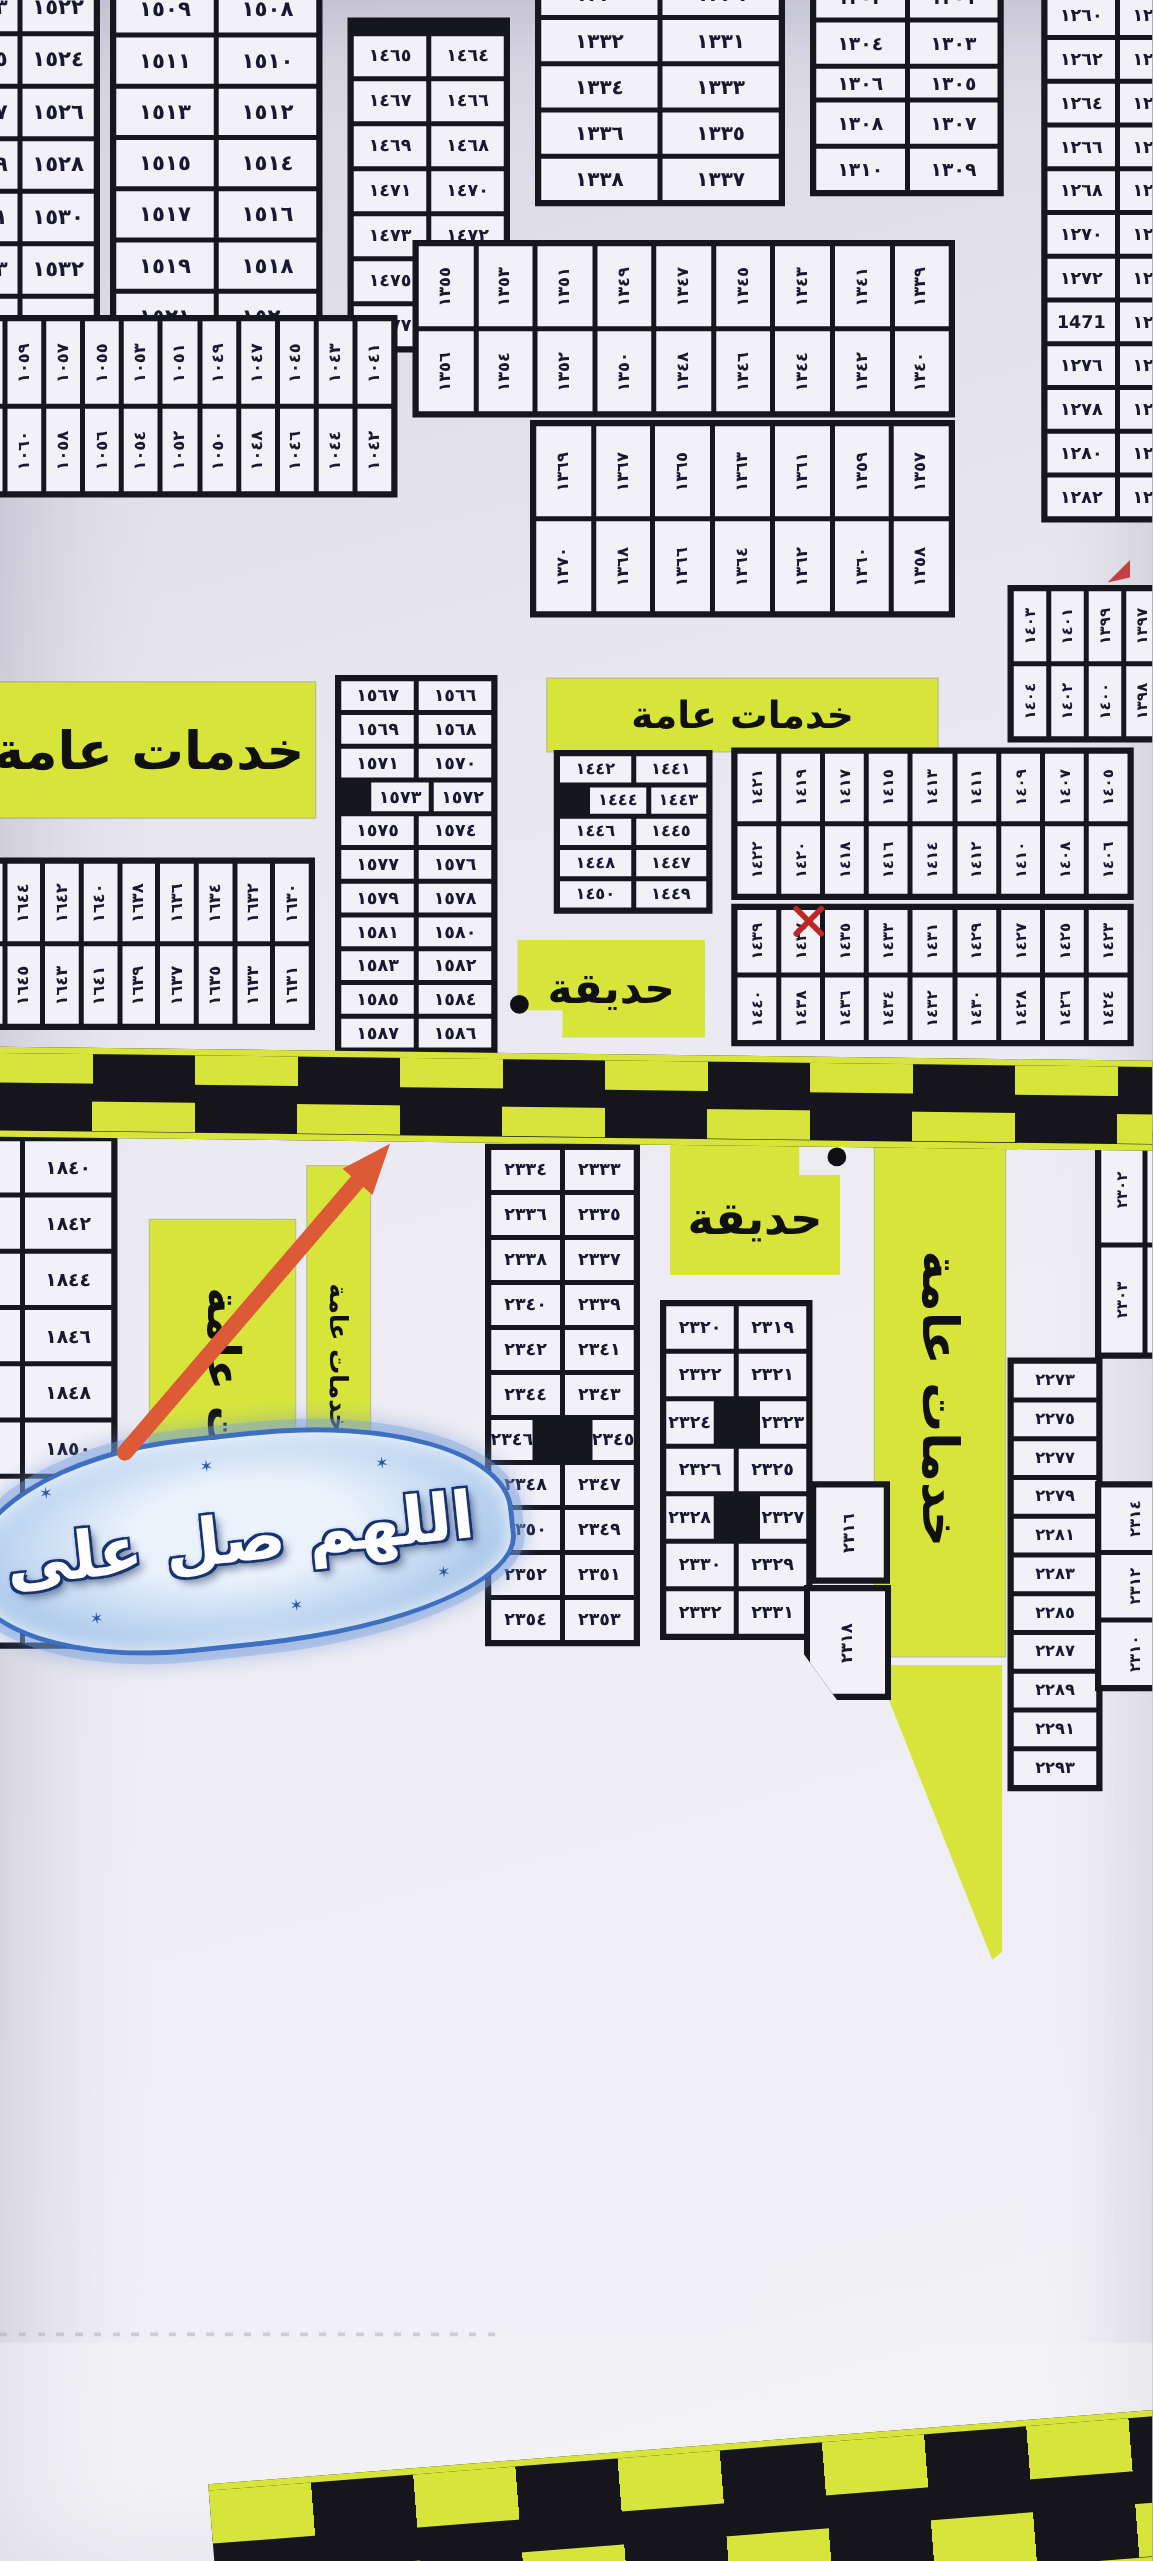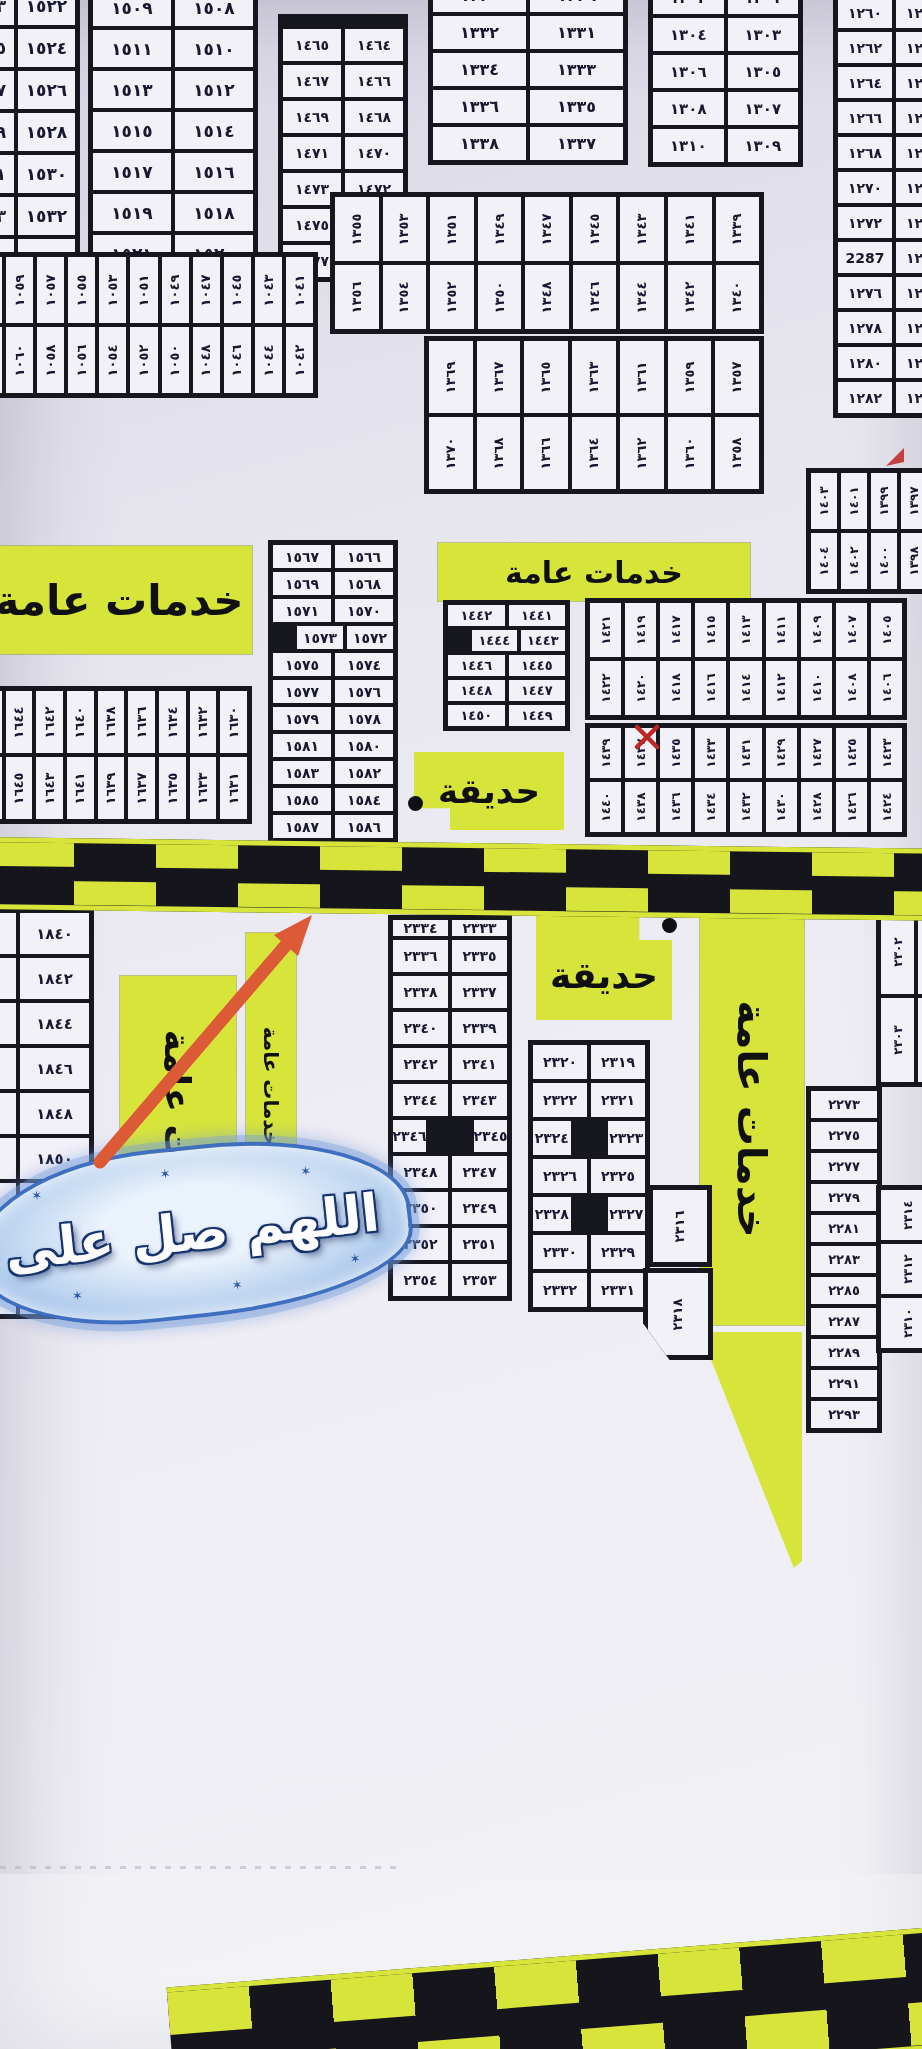--- a/index.html
+++ b/index.html
@@ -332,21 +332,21 @@
         </div>
       </div>
       <div class="brow" style="height: 33px;">
         <div class="cell">
           <span>١٣٠٤</span>
         </div>
         <div class="cell">
           <span>١٣٠٣</span>
         </div>
       </div>
-      <div class="brow" style="height: 33px; justify-content: center;">
+      <div class="brow" style="height: 23px; justify-content: center;">
         <div class="cell">
           <span>١٣٠٦</span>
         </div>
         <div class="cell">
           <span>١٣٠٥</span>
         </div>
       </div>
       <div class="brow" style="height: 33px;">
         <div class="cell">
           <span>١٣٠٨</span>
@@ -416,21 +416,21 @@
       <div class="brow" style="height: 31px;">
         <div class="cell">
           <span>١٢٧٢</span>
         </div>
         <div class="cell">
           <span>١٢٧١</span>
         </div>
       </div>
       <div class="brow" style="height: 31px;">
         <div class="cell">
-          <span>2287</span>
+          <span>1471</span>
         </div>
         <div class="cell">
           <span>١٢٧٣</span>
         </div>
       </div>
       <div class="brow" style="height: 31px;">
         <div class="cell">
           <span>١٢٧٦</span>
         </div>
         <div class="cell">
@@ -1026,21 +1026,21 @@
         </div>
       </div>
       <div class="brow" style="height: 41px;">
         <div class="cell"></div>
         <div class="cell">
           <span>١٨٥٦</span>
         </div>
       </div>
     </div>
     <div class="block" style="left: 388px; top: 915px; width: 124px; font-size: 14px;">
-      <div class="brow" style="height: 16px;">
+      <div class="brow" style="height: 32px;">
         <div class="cell">
           <span>٢٣٣٤</span>
         </div>
         <div class="cell">
           <span>٢٣٣٣</span>
         </div>
       </div>
       <div class="brow" style="height: 32px;">
         <div class="cell">
           <span>٢٣٣٦</span>

